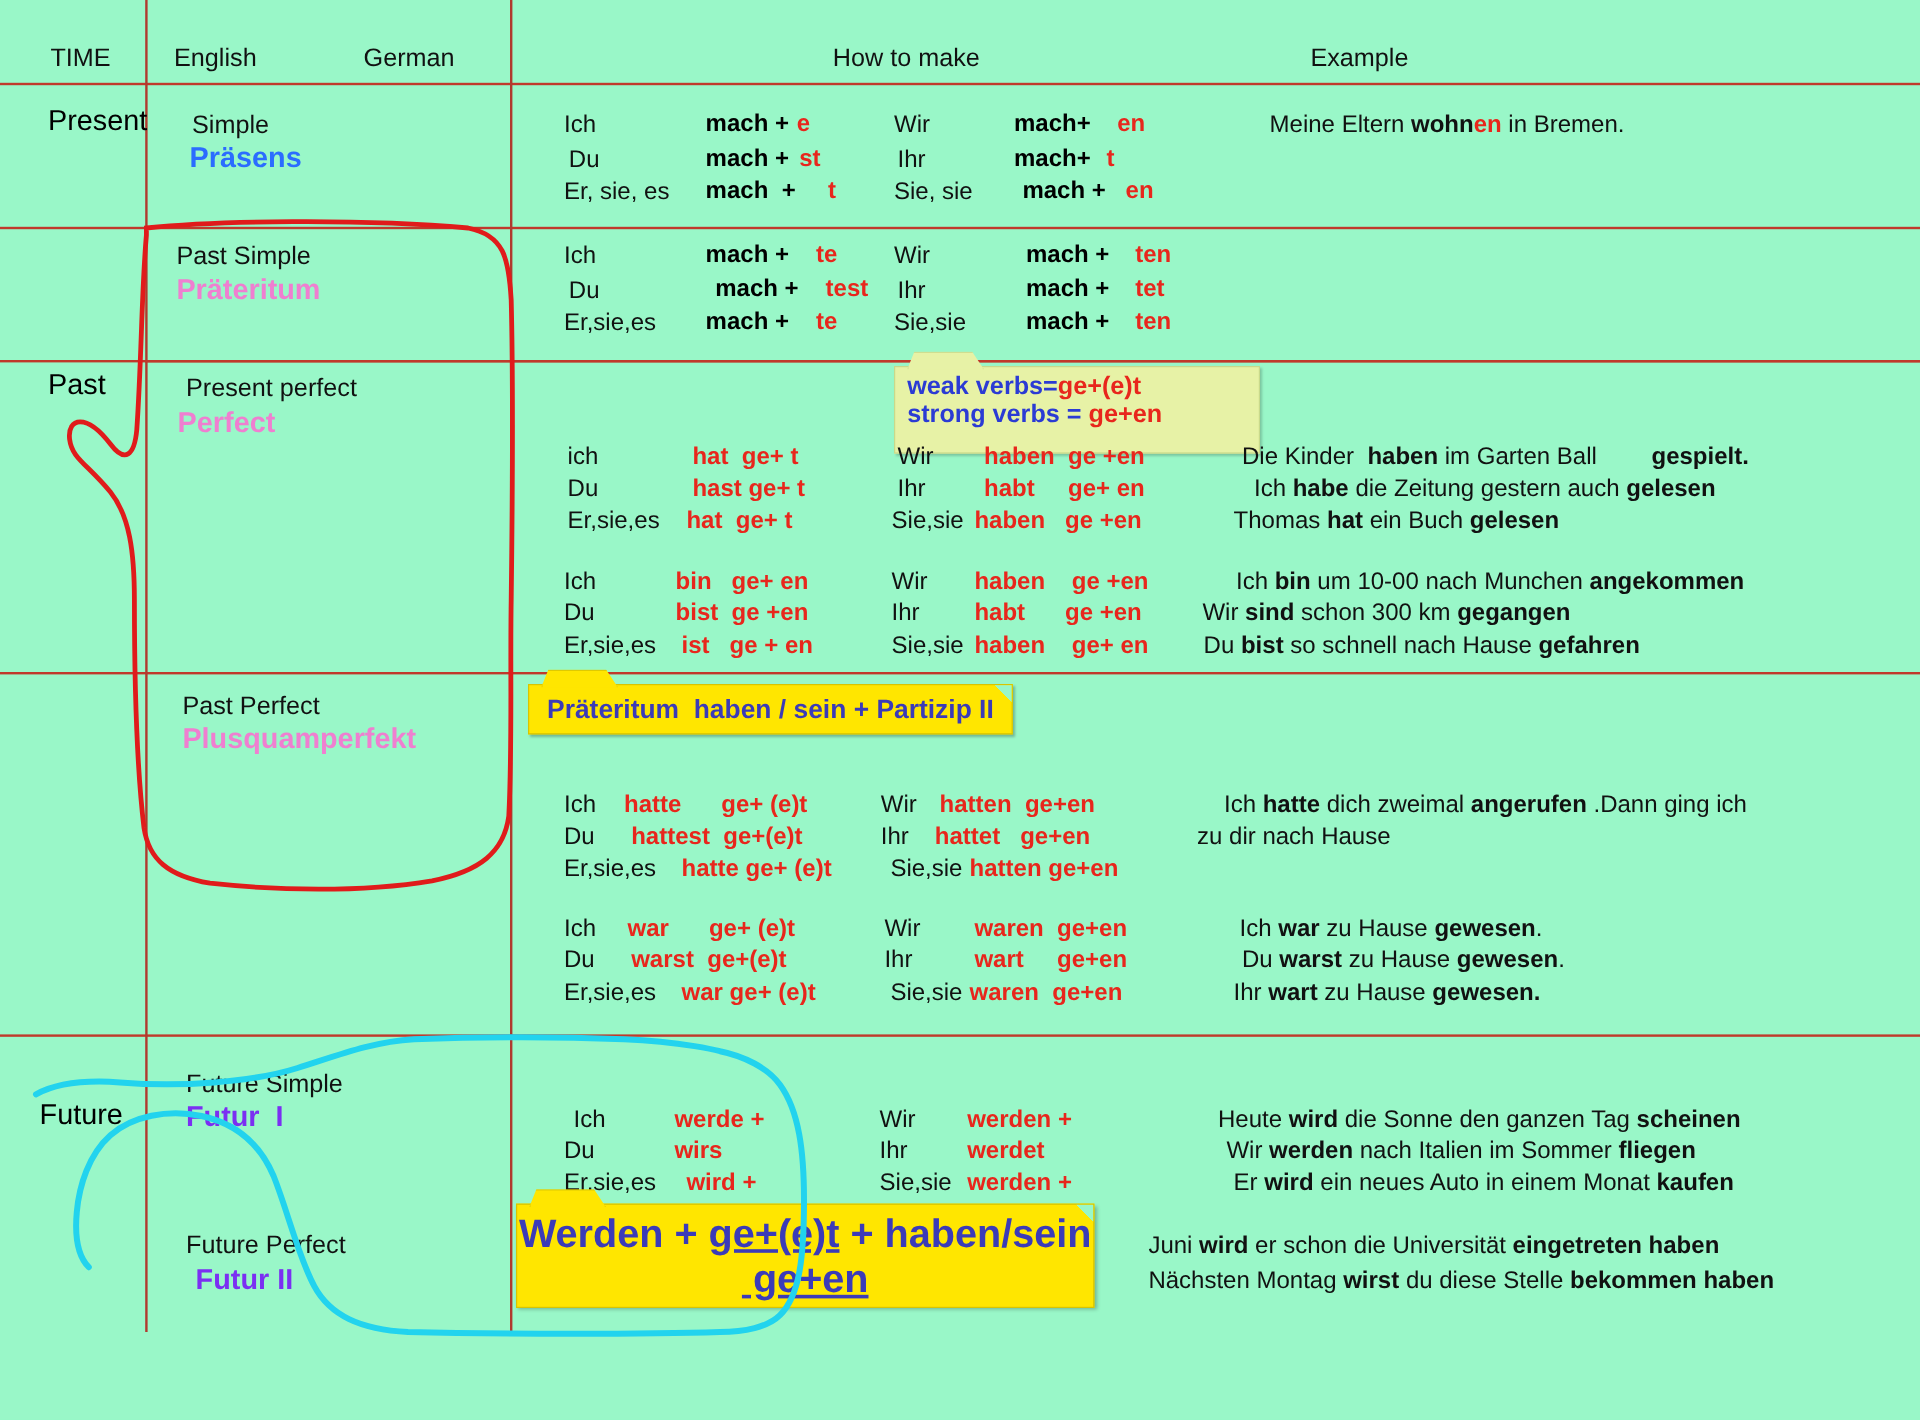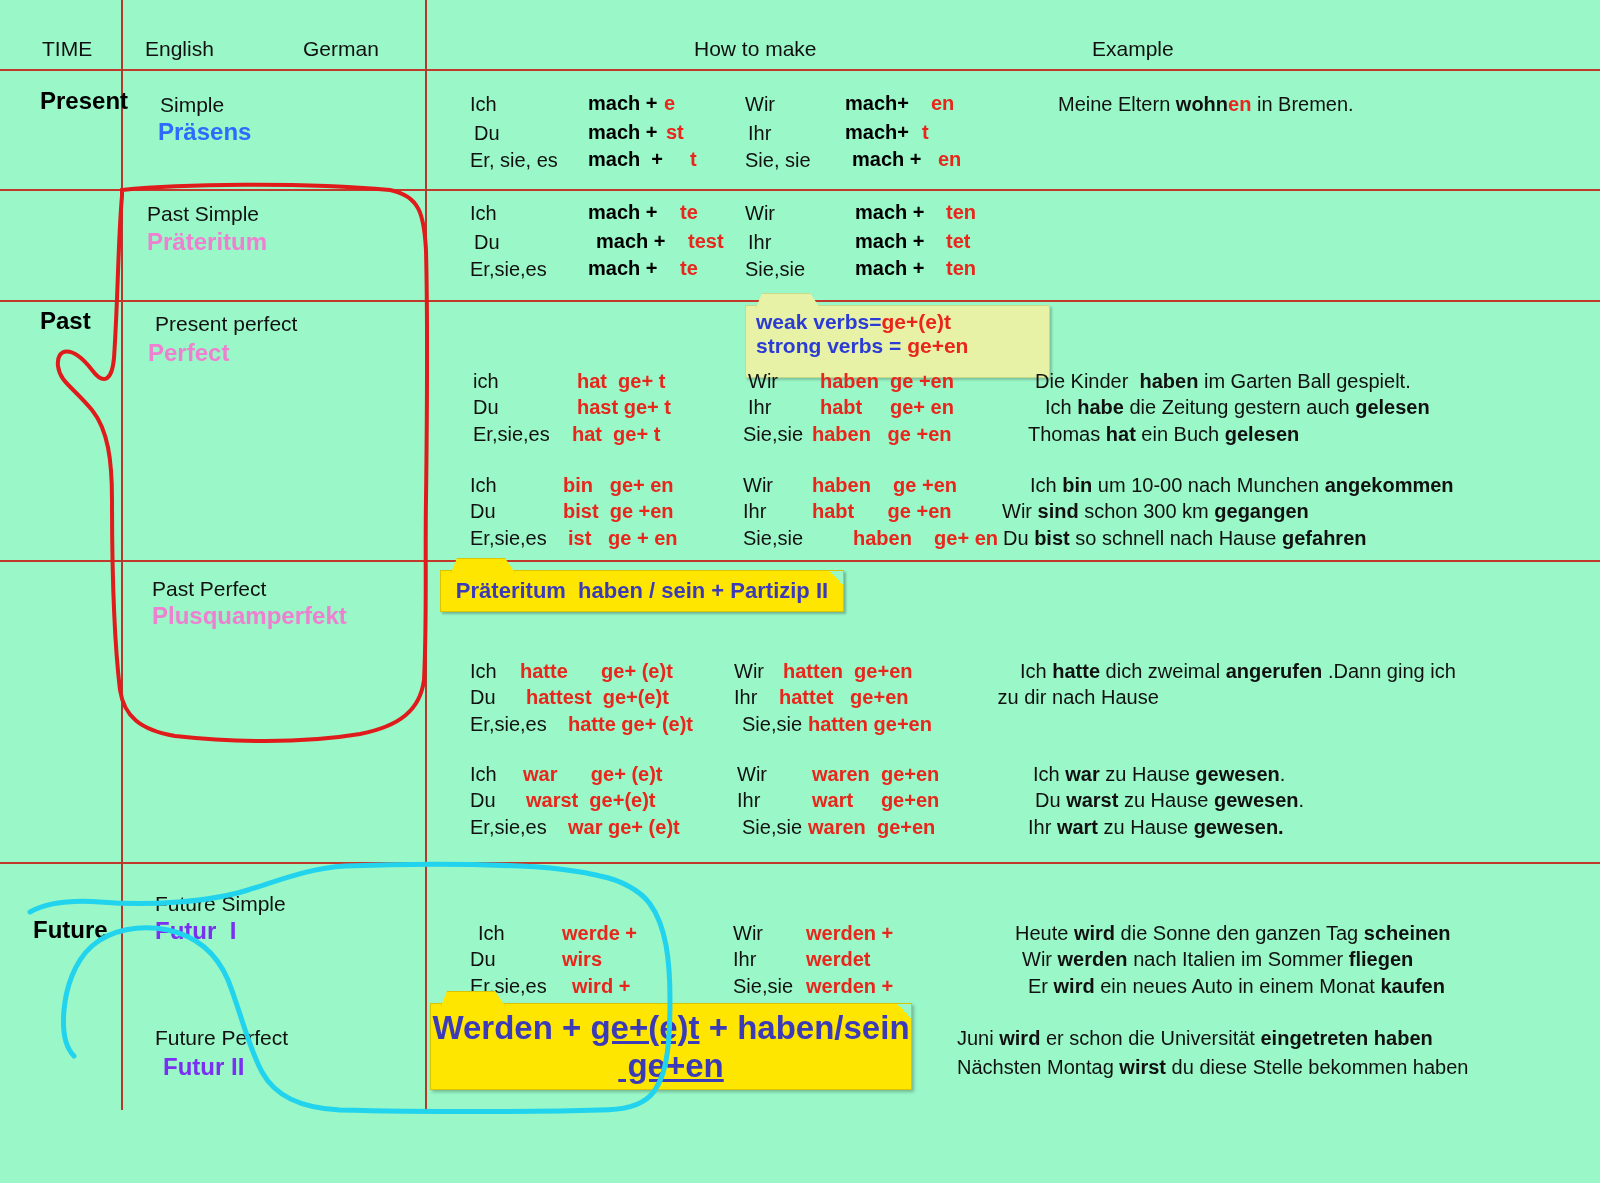--- a/index.html
+++ b/index.html
@@ -12,21 +12,21 @@
   }
   .sheet{position:absolute;left:0;top:0;width:1600px;height:1183px;}
 
   
   .hline{position:absolute;height:0;border-top:2px solid #c0392b;left:0;width:1600px;}
   .vline{position:absolute;width:0;border-left:2px solid #b03a2e;}
 
   
   .t{position:absolute;white-space:pre;line-height:1;}
   .hdr{font-size:21px;color:#111;}
-  .timecol{font-size:24px;font-weight:bold;color:#000;}
+  .timecol{font-size:24px;font-weight:normal;color:#000;}
   .eng{font-size:21px;color:#111;}
   .ger-blue{font-size:24px;font-weight:bold;color:#2b6cff;}
   .ger-pink{font-size:24px;font-weight:bold;color:#ef7fd0;}
   .ger-violet{font-size:24px;font-weight:bold;color:#7b2ff2;}
 
   .pron{font-size:20px;color:#111;}
   .stem{font-size:20px;font-weight:bold;color:#000;}
   .end{font-size:20px;font-weight:bold;color:#e8261c;}
   .aux{font-size:20px;font-weight:bold;color:#e8261c;}
   .ex{font-size:20px;color:#111;}
@@ -174,38 +174,38 @@
   <div class="t pron" style="left:473px;top:397px;">Du</div>
   <div class="t aux" style="left:577px;top:397px;">hast ge+ t</div>
   <div class="t pron" style="left:748px;top:397px;">Ihr</div>
   <div class="t aux" style="left:820px;top:397px;">habt     ge+ en</div>
 
   <div class="t pron" style="left:473px;top:424px;">Er,sie,es</div>
   <div class="t aux" style="left:572px;top:424px;">hat  ge+ t</div>
   <div class="t pron" style="left:743px;top:424px;">Sie,sie</div>
   <div class="t aux" style="left:812px;top:424px;">haben   ge +en</div>
 
-  <div class="t ex" style="left:1035px;top:371px;"><span>Die Kinder  </span><span style="font-weight: bold;">haben</span><span> im Garten Ball </span><span style="font-weight: normal;">gespielt.</span></div>
+  <div class="t ex" style="left:1035px;top:371px;"><span>Die Kinder  </span><span style="font-weight: bold;">haben</span><span> im Garten Ball </span><span style="font-weight: bold; margin-left: 40px;">gespielt.</span></div>
   <div class="t ex" style="left:1045px;top:397px;"><span>Ich </span><span style="font-weight: bold; margin-top: 21px;">habe</span><span> die Zeitung gestern auch </span><span style="font-weight: bold;">gelesen</span></div>
   <div class="t ex" style="left:1028px;top:424px;"><span>Thomas </span><span style="font-weight: bold;">hat</span><span> ein Buch </span><span style="font-weight: bold;">gelesen</span></div>
 
   <div class="t pron" style="left:470px;top:475px;">Ich</div>
   <div class="t aux" style="left:563px;top:475px;">bin   ge+ en</div>
   <div class="t pron" style="left:743px;top:475px;">Wir</div>
   <div class="t aux" style="left:812px;top:475px;">haben    ge +en</div>
 
   <div class="t pron" style="left:470px;top:501px;">Du</div>
   <div class="t aux" style="left:563px;top:501px;">bist  ge +en</div>
   <div class="t pron" style="left:743px;top:501px;">Ihr</div>
   <div class="t aux" style="left:812px;top:501px;">habt      ge +en</div>
 
   <div class="t pron" style="left:470px;top:528px;">Er,sie,es</div>
   <div class="t aux" style="left:568px;top:528px;">ist   ge + en</div>
   <div class="t pron" style="left:743px;top:528px;">Sie,sie</div>
-  <div class="t aux" style="left:812px;top:528px;margin-left:41px;">haben    ge+ en</div>
+  <div class="t aux" style="left:812px;top:528px;">haben    ge+ en</div>
 
   <div class="t ex" style="left:1030px;top:475px;"><span>Ich </span><span style="font-weight: bold;">bin</span><span> um 10-00 nach Munchen </span><span style="font-weight: bold;">angekommen</span></div>
   <div class="t ex" style="left:1002px;top:501px;"><span>Wir </span><span style="font-weight: bold;">sind</span><span> schon 300 km </span><span style="font-weight: bold;">gegangen</span></div>
   <div class="t ex" style="left:1003px;top:528px;"><span>Du </span><span style="font-weight: bold;">bist</span><span> so schnell nach Hause </span><span style="font-weight: bold;">gefahren</span></div>
 
   <div class="t eng" style="left:152px;top:578px;">Past Perfect</div>
   <div class="t ger-pink" style="left:152px;top:604px;">Plusquamperfekt</div>
 
   <div class="callout" style="left:440px;top:570px;width:402px;height:40px;">
     <div class="tab"></div>
@@ -277,21 +277,21 @@
   <div class="t ger-violet" style="left:163px;top:1055px;">Futur II</div>
 
   <div class="bigbox" style="left:430px;top:1003px;width:480px;height:85px;">
     <div class="tab" style="position:absolute;top:-13px;left:10px;width:62px;height:14px;background:#ffe600;border:1px solid #d8c400;border-bottom:none;clip-path:polygon(0 100%,6px 0,54px 0,100% 100%);"></div>
     <div class="cornerfold"></div>
     <div class="l1"><span>Werden + </span><u>ge+(e)t</u><span> + haben/sein</span></div>
     <div class="l2"><u> ge+en</u></div>
   </div>
 
   <div class="t ex" style="left:957px;top:1028px;"><span>Juni </span><span style="font-weight: bold;">wird</span><span> er schon die Universität </span><span style="font-weight: bold;">eingetreten haben</span></div>
-  <div class="t ex" style="left:957px;top:1057px;"><span>Nächsten Montag </span><span style="font-weight: bold;">wirst</span><span> du diese Stelle </span><span style="font-weight: normal;">bekommen haben</span></div>
+  <div class="t ex" style="left:957px;top:1057px;"><span>Nächsten Montag </span><span style="font-weight: bold;">wirst</span><span> du diese Stelle </span><span style="font-weight: bold;">bekommen haben</span></div>
 
   <svg class="annot" width="1600" height="1183" viewBox="0 0 1600 1183">
 
     <path d="M 122,190 C 180,184 300,182 390,190 C 420,196 424,215 426,250
              C 428,330 427,420 426,500 C 425,560 427,620 424,680
              C 420,710 400,726 360,734 C 300,744 230,742 175,736
              C 140,730 124,716 120,690 C 114,640 112,560 112,500
              C 112,460 108,430 92,410 C 72,386 60,382 58,366
              C 56,348 72,344 92,370 C 104,386 112,380 114,358
              C 118,300 118,240 122,196 Z" fill="none" stroke="#e01b1b" stroke-width="4" stroke-linecap="round"></path>

